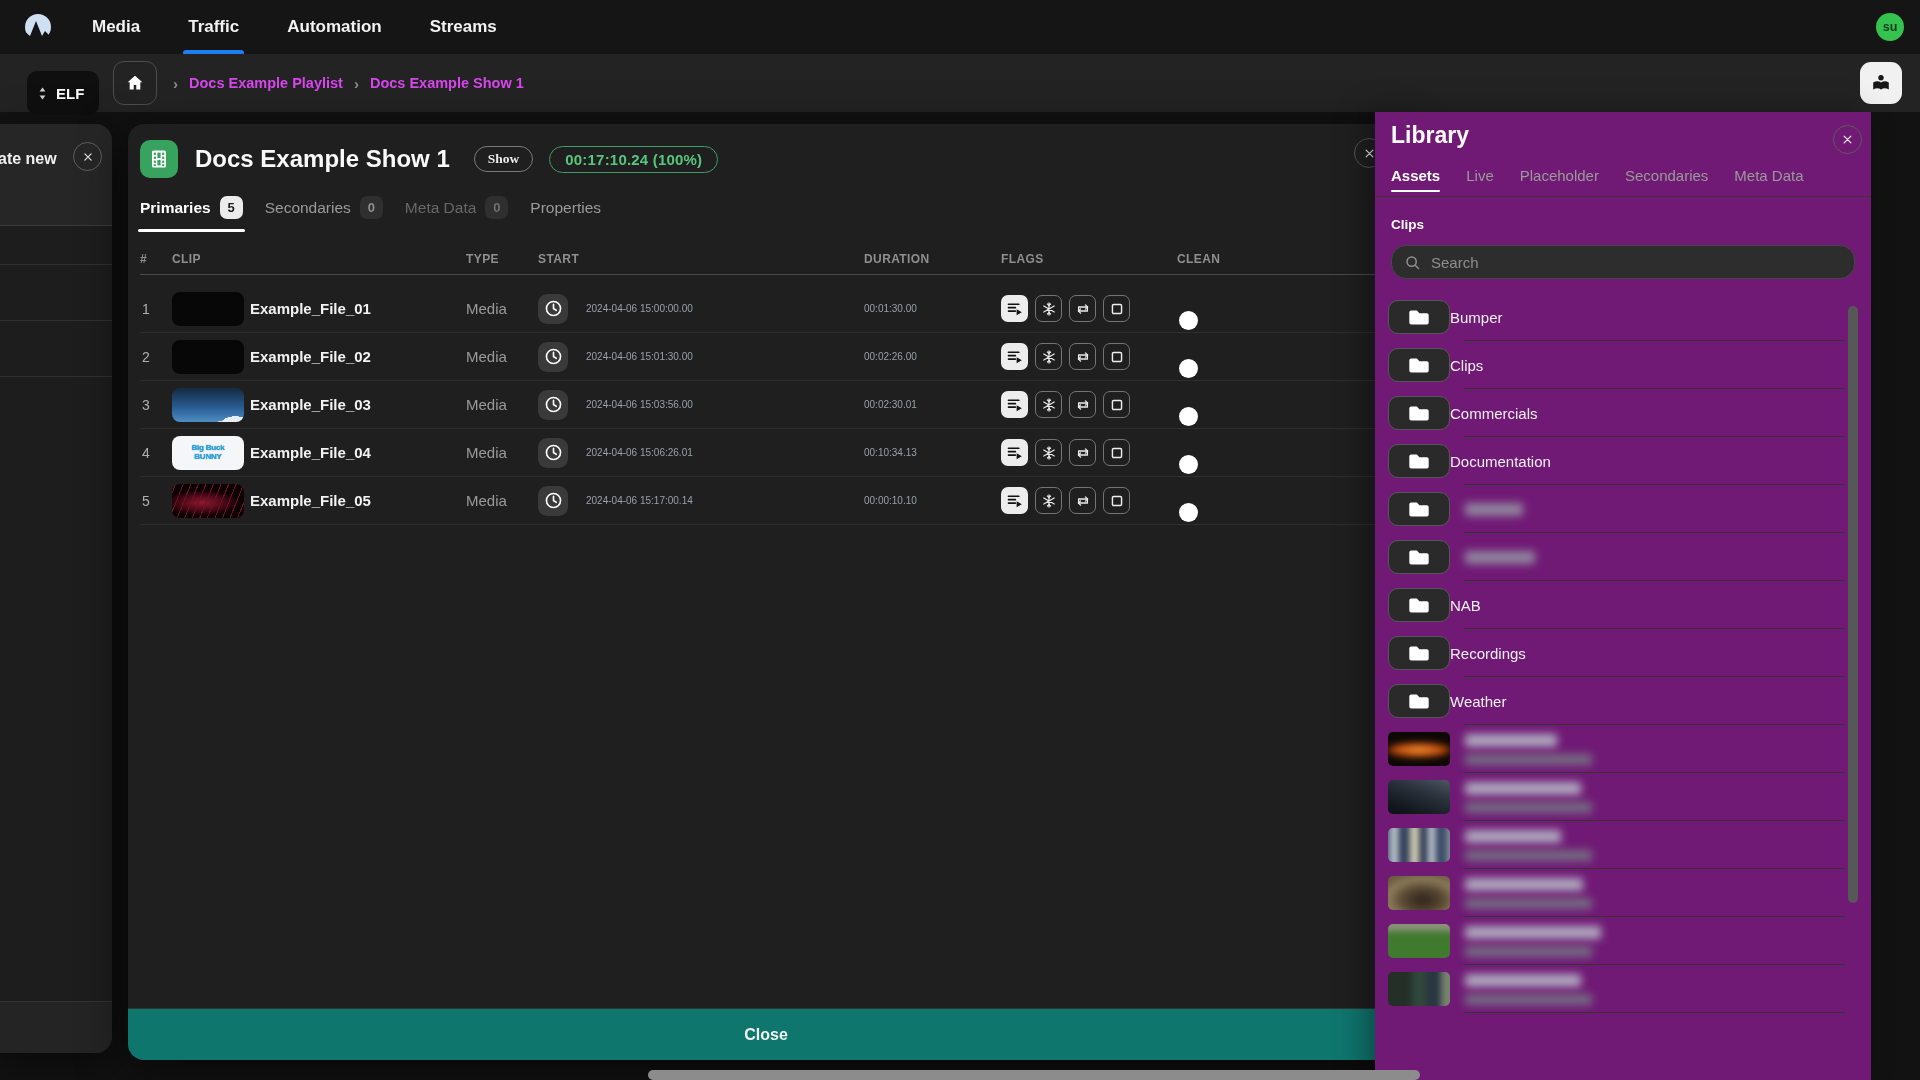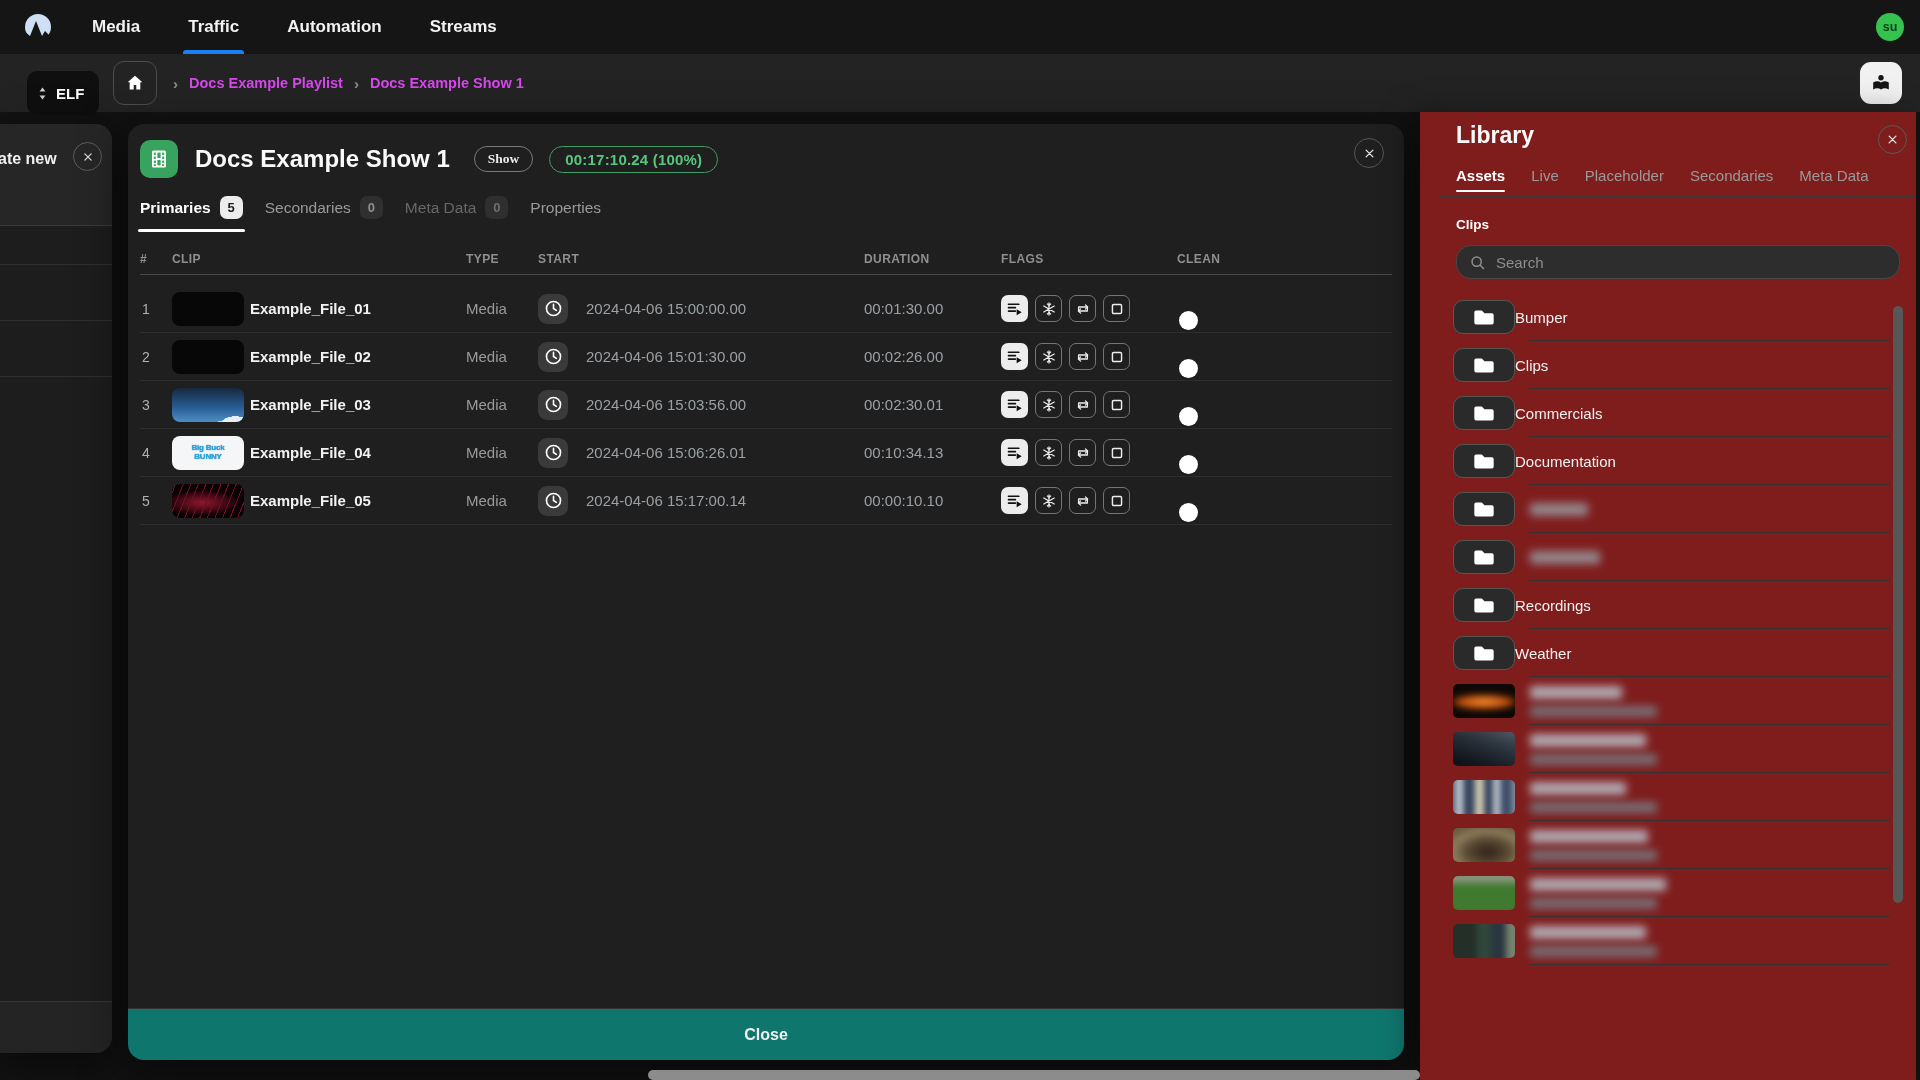--- a/index.html
+++ b/index.html
@@ -70,31 +70,31 @@
   .thumb-red { background:
       repeating-linear-gradient(112deg, rgba(0,0,0,0) 0 3px, #6e1022 3px 4px, rgba(0,0,0,0) 4px 7px),
       radial-gradient(44px 15px at 42% 55%, #8f1830, #3a0712 60%, #0c0105 85%); }
   .thumb-bunny { background:#f4f6f7; }
   .bunny-text { display:none; }
   .thumb-bunny .bunny-text { display:block; font-size:8px; font-weight:800; color:#29a8e0; text-align:center; line-height:1.1; white-space:pre-line; letter-spacing:-.2px; text-shadow:0 0 1px #1468a8; }
   .clip-name { color:#f2f2f2; font-size:15px; font-weight:600; }
   .clip-type { color:#9a9a9a; font-size:15px; }
   .start-cell { display:flex; align-items:center; gap:18px; }
   .clock-btn { width:30px; height:30px; border-radius:9px; background:#3a3a3a; display:flex; align-items:center; justify-content:center; cursor:pointer; }
-  .start-text, .p-dur { color:#9ba0a5; font-size:15px; }
+  .start-text, .p-dur { color:#9ba0a5; font-size:10px; }
   .flags { display:flex; gap:7px; }
   .fbtn { width:27px; height:27px; border-radius:7px; display:flex; align-items:center; justify-content:center; cursor:pointer; }
   .fbtn.solid { background:#ededed; }
   .fbtn.outline { border:1.5px solid #757575; }
   .toggle { width:42px; height:23px; border-radius:12px; background:#3d3d3d; position:relative; cursor:pointer; }
   .toggle .knob { position:absolute; left:2px; top:2px; width:19px; height:19px; border-radius:50%; background:#fff; }
   .m-footer { position:absolute; left:0; right:0; bottom:0; height:52px; background:#0f766e; border-top:1px solid #343434; border-radius:0 0 16px 16px; display:flex; align-items:center; justify-content:center; font-size:16px; font-weight:600; color:#f0f0f0; cursor:pointer; }
 
   
-  .library { position:absolute; left:1420px; top:112px; width:496px; height:968px; background:#7f1d1d; box-shadow:-10px 0 28px rgba(0,0,0,.35);padding-left:20px; }
+  .library { position:absolute; left:1375px; top:112px; width:496px; height:968px; background:#701a75; box-shadow:-10px 0 28px rgba(0,0,0,.35); }
   .lib-title { margin:10px 0 0 16px; font-size:23px; font-weight:700; color:#fafafa; }
   .lib-close { position:absolute; right:9px; top:13px; width:29px; height:29px; border:1px solid #5a5a5a; border-radius:50%; display:flex; align-items:center; justify-content:center; cursor:pointer; }
   .lib-tabs { display:flex; gap:26px; margin:18px 16px 0; }
   .ltab { position:relative; font-size:15px; color:#9a9a9a; padding-bottom:12px; cursor:pointer; }
   .ltab.active { color:#fff; font-weight:700; }
   .ltab.active::after { content:""; position:absolute; left:0; right:0; bottom:4px; height:2.5px; background:#fff; border-radius:2px; }
   .lib-tabsep { height:1px; background:#383838; }
   .lib-section { margin:20px 16px 0; font-size:13.5px; font-weight:700; color:#fff; }
   .lib-search { margin:13px 16px 0; height:34px; background:#2d2d2d; border:1px solid #474747; border-radius:15px; display:flex; align-items:center; gap:10px; padding:0 12px; }
   .lib-search input { flex:1; background:transparent; border:none; outline:none; color:#ddd; font-size:15px; font-family:"Liberation Sans",sans-serif; }
@@ -606,20 +606,29 @@
       <div class="lrow redacted">
         <span class="folder-btn">
           <svg width="24" height="19" viewBox="0 0 26 20">
             <path d="M2.5 4.5 q0-2 2-2 h6.2 l2.8 3 h8 q2 0 2 2 v8 q0 2 -2 2 h-17 q-2 0 -2-2 Z" fill="#fff"></path>
           </svg>
         </span>
 
         <span class="redacted-bar"></span>
       </div>
 
+      <div class="lrow">
+        <span class="folder-btn">
+          <svg width="24" height="19" viewBox="0 0 26 20">
+            <path d="M2.5 4.5 q0-2 2-2 h6.2 l2.8 3 h8 q2 0 2 2 v8 q0 2 -2 2 h-17 q-2 0 -2-2 Z" fill="#fff"></path>
+          </svg>
+        </span>
+        <span class="lrow-label">NAB</span>
+
+      </div>
 
 
       <div class="lrow">
         <span class="folder-btn">
           <svg width="24" height="19" viewBox="0 0 26 20">
             <path d="M2.5 4.5 q0-2 2-2 h6.2 l2.8 3 h8 q2 0 2 2 v8 q0 2 -2 2 h-17 q-2 0 -2-2 Z" fill="#fff"></path>
           </svg>
         </span>
         <span class="lrow-label">Recordings</span>
 

